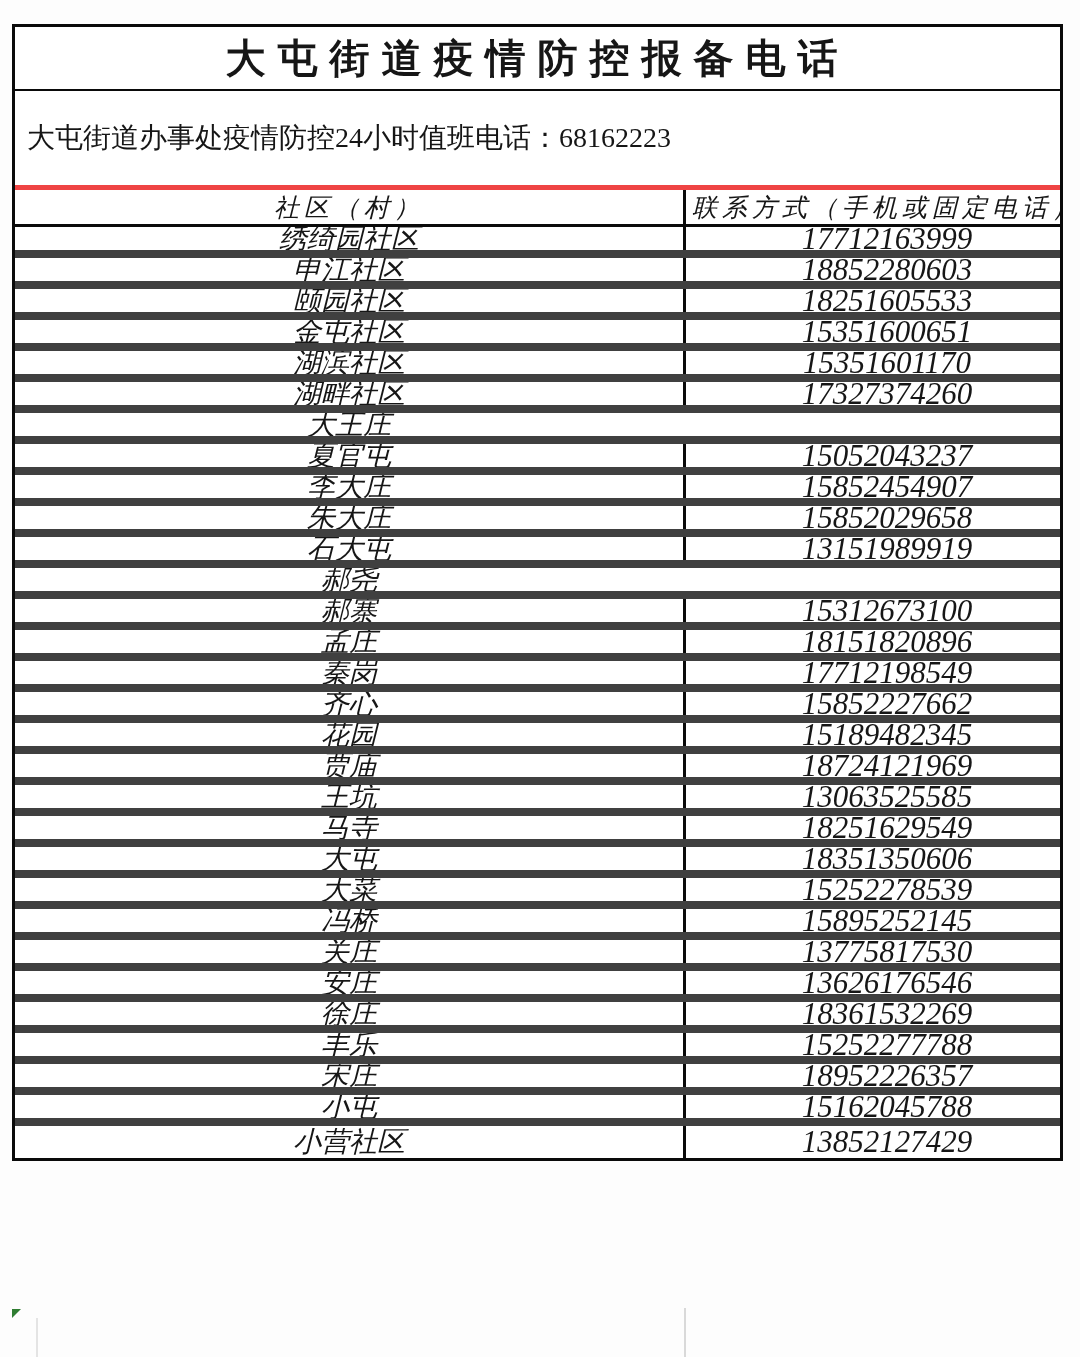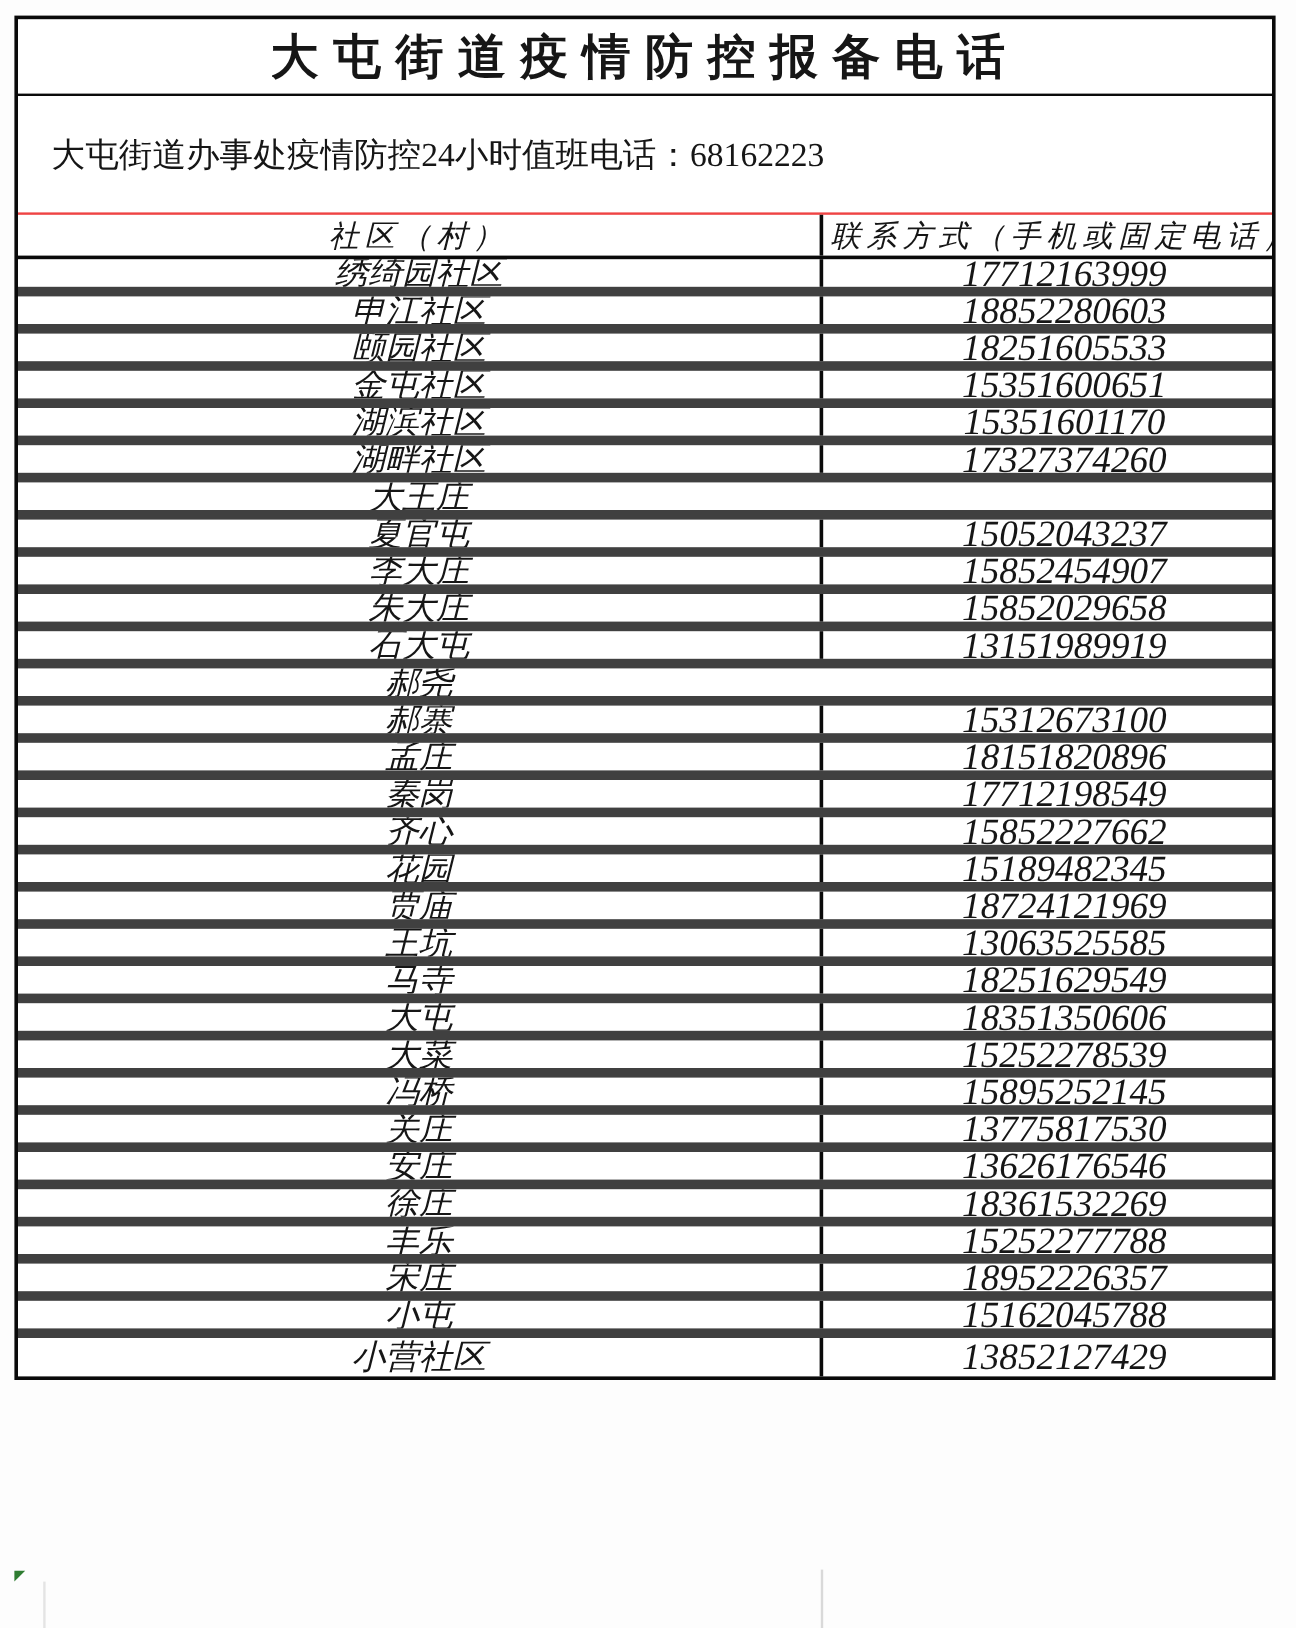--- a/index.html
+++ b/index.html
@@ -11,45 +11,45 @@
     width: 1080px;
     height: 1357px;
     background: #fdfdfd;
     font-family: "Liberation Serif", "DejaVu Serif", serif;
     color: #161616;
     overflow: hidden;
   }
   .sheet {
     position: absolute;
     left: 12px;
-    top: 13px;
+    top: 24px;
     width: 1051px;
     box-sizing: border-box;
     border: 3px solid #0a0a0a;
     background: #ffffff;
   }
   .title-row {
     box-sizing: border-box;
     height: 64px;
     border-bottom: 2px solid #0a0a0a;
     display: flex;
     align-items: center;
     justify-content: center;
     font-size: 40px;
     font-weight: bold;
     letter-spacing: 12px;
     white-space: nowrap;
   }
   .subtitle-row {
     box-sizing: border-box;
     height: 99px;
-    border-bottom: 2px solid #ef4444;
+    border-bottom: 5px solid #ef4444;
     display: flex;
     align-items: center;
-    padding-left: 28px;
+    padding-left: 12px;
     font-size: 28px;
     white-space: nowrap;
   }
   .grid-row {
     display: grid;
     grid-template-columns: 668px 1fr;
     font-style: italic;
   }
   .header-row {
     box-sizing: border-box;

